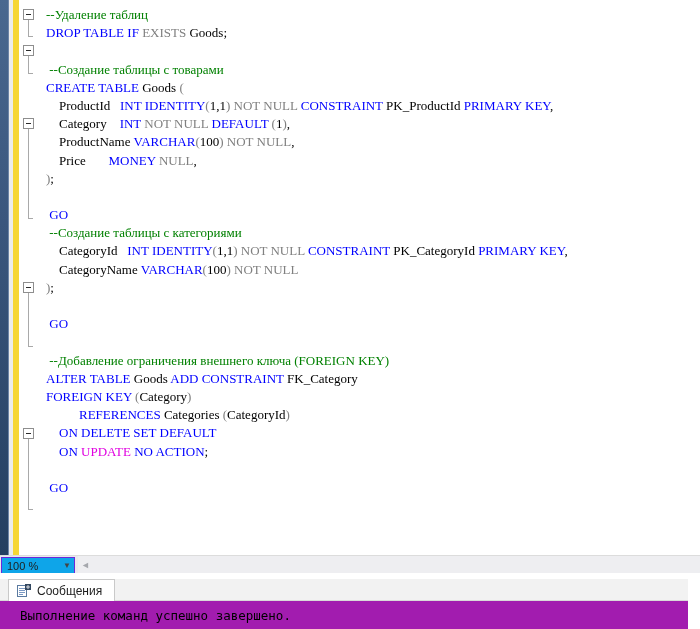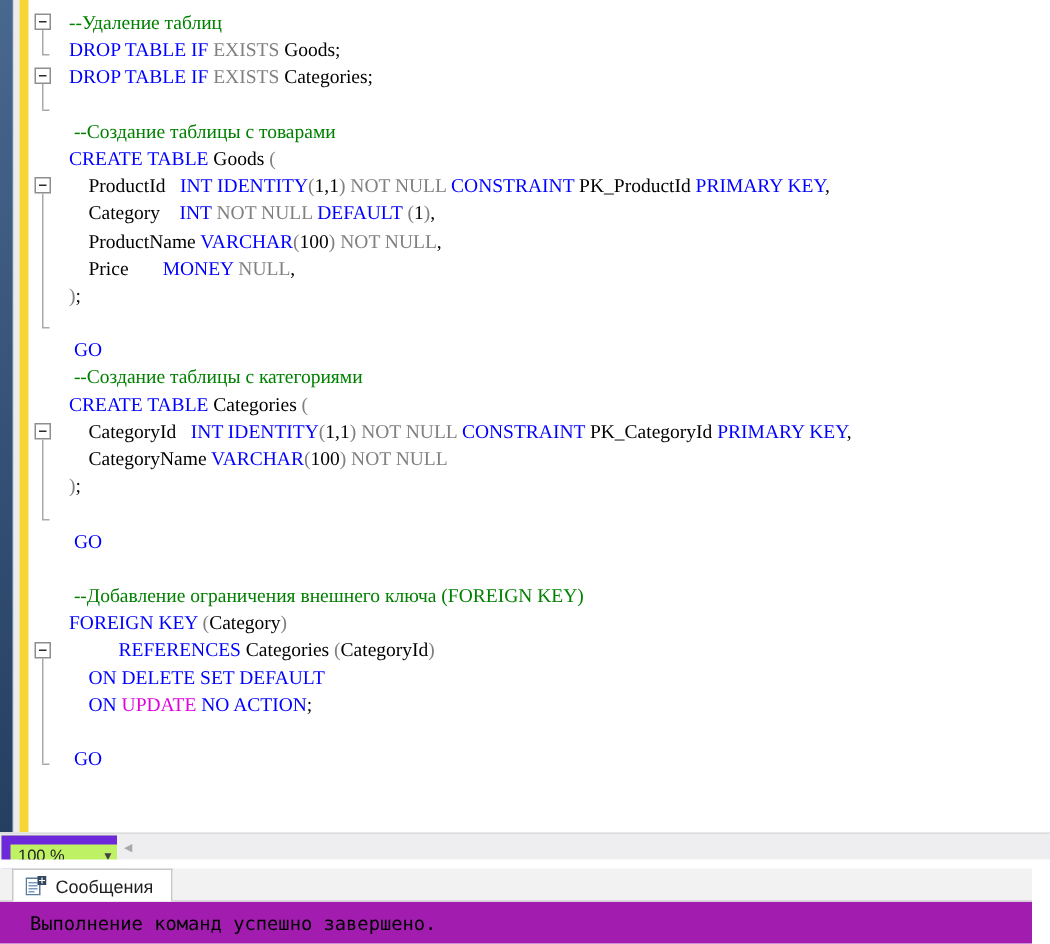--- a/index.html
+++ b/index.html
@@ -20,22 +20,22 @@
   .foldbox i{display:block;position:absolute;left:2px;right:2px;top:4px;height:1px;background:#2b2b2b;}
   .foldline{position:absolute;left:28px;width:1px;background:#a9a9a9;}
   .foldtick{position:absolute;left:28px;width:5px;height:1px;background:#a9a9a9;}
   .code{position:absolute;left:0;top:0;width:700px;height:555px;padding:6px 0 0 46px;
       box-sizing:border-box;font-family:Liberation Serif, serif;font-size:13px;}
   .line{height:18.2px;line-height:18.2px;white-space:pre;}
 
   
   .editor-bottom-bar{position:absolute;left:0;top:555px;width:700px;height:18px;
       background:#e9e9ed;border-top:1px solid #dcdcdc;box-sizing:border-box;}
-  .zoom-combo{position:absolute;left:1px;top:1px;width:72px;height:15px;background:#bef264;
-      border:6px solid #6d28d9;box-sizing:content-box;font-size:11px;color:#1e1e1e;
+  .zoom-combo{position:absolute;left:1px;top:1px;width:72px;height:15px;background:#0ea5e9;
+      border:1px solid #6d28d9;box-sizing:content-box;font-size:11px;color:#1e1e1e;
       display:flex;align-items:center;cursor:default;}
   .zoom-combo .val{flex:1;padding-left:5px;}
   .zoom-combo .combo-arrow{width:14px;text-align:center;font-size:8px;color:#444;}
   .hscrollbar{position:absolute;left:78px;top:0;right:0;height:18px;background:#eeeef1;
       display:flex;align-items:center;}
   .scroll-arrow-left{font-size:9px;color:#a6a8ad;padding-left:3px;}
 
   
   .splitter{position:absolute;left:0;top:573px;width:700px;height:6px;background:#fff;}
 
@@ -83,40 +83,39 @@
         <div class="foldtick" style="top: 345.6px;"></div>
         <div class="foldbox" style="top: 427.6px;">
           <i></i>
         </div>
         <div class="foldline" style="top: 438.6px; height: 70.8px;"></div>
         <div class="foldtick" style="top: 509.4px;"></div>
       </div>
     <div class="code">
         <div class="line"><span style="color: rgb(0, 128, 0);">--Удаление таблиц</span></div>
         <div class="line"><span style="color: rgb(0, 0, 255);">DROP TABLE IF </span><span style="color: rgb(128, 128, 128);">EXISTS </span><span style="color: rgb(0, 0, 0);">Goods;</span></div>
-        <div class="line"><span style="color: rgb(0, 0, 255);">DROP TABLE IF </span><span style="color: rgb(128, 128, 128);">EXISTS </span><span style="color: rgb(0, 0, 0);">Categories;</span></div>
         <div class="line"></div>
         <div class="line"><span style="color: rgb(0, 128, 0);"> --Создание таблицы с товарами</span></div>
         <div class="line"><span style="color: rgb(0, 0, 255);">CREATE TABLE </span><span style="color: rgb(0, 0, 0);">Goods </span><span style="color: rgb(128, 128, 128);">(</span></div>
         <div class="line"><span style="color: rgb(0, 0, 0);">    ProductId   </span><span style="color: rgb(0, 0, 255);">INT IDENTITY</span><span style="color: rgb(128, 128, 128);">(</span><span style="color: rgb(0, 0, 0);">1,1</span><span style="color: rgb(128, 128, 128);">) </span><span style="color: rgb(128, 128, 128);">NOT NULL </span><span style="color: rgb(0, 0, 255);">CONSTRAINT </span><span style="color: rgb(0, 0, 0);">PK_ProductId </span><span style="color: rgb(0, 0, 255);">PRIMARY KEY</span><span style="color: rgb(0, 0, 0);">,</span></div>
         <div class="line"><span style="color: rgb(0, 0, 0);">    Category    </span><span style="color: rgb(0, 0, 255);">INT </span><span style="color: rgb(128, 128, 128);">NOT NULL </span><span style="color: rgb(0, 0, 255);">DEFAULT </span><span style="color: rgb(128, 128, 128);">(</span><span style="color: rgb(0, 0, 0);">1</span><span style="color: rgb(128, 128, 128);">)</span><span style="color: rgb(0, 0, 0);">,</span></div>
         <div class="line"><span style="color: rgb(0, 0, 0);">    ProductName </span><span style="color: rgb(0, 0, 255);">VARCHAR</span><span style="color: rgb(128, 128, 128);">(</span><span style="color: rgb(0, 0, 0);">100</span><span style="color: rgb(128, 128, 128);">) </span><span style="color: rgb(128, 128, 128);">NOT NULL</span><span style="color: rgb(0, 0, 0);">,</span></div>
         <div class="line"><span style="color: rgb(0, 0, 0);">    Price       </span><span style="color: rgb(0, 0, 255);">MONEY </span><span style="color: rgb(128, 128, 128);">NULL</span><span style="color: rgb(0, 0, 0);">,</span></div>
         <div class="line"><span style="color: rgb(128, 128, 128);">)</span><span style="color: rgb(0, 0, 0);">;</span></div>
         <div class="line"></div>
         <div class="line"><span style="color: rgb(0, 0, 255);"> GO</span></div>
         <div class="line"><span style="color: rgb(0, 128, 0);"> --Создание таблицы с категориями</span></div>
-        <div class="line"><span style="color: rgb(0, 0, 255);">CREATE TABLE </span><span style="color: rgb(0, 0, 0);">Categories </span><span style="color: rgb(128, 128, 128);">(</span></div>
         <div class="line"><span style="color: rgb(0, 0, 0);">    CategoryId   </span><span style="color: rgb(0, 0, 255);">INT IDENTITY</span><span style="color: rgb(128, 128, 128);">(</span><span style="color: rgb(0, 0, 0);">1,1</span><span style="color: rgb(128, 128, 128);">) </span><span style="color: rgb(128, 128, 128);">NOT NULL </span><span style="color: rgb(0, 0, 255);">CONSTRAINT </span><span style="color: rgb(0, 0, 0);">PK_CategoryId </span><span style="color: rgb(0, 0, 255);">PRIMARY KEY</span><span style="color: rgb(0, 0, 0);">,</span></div>
         <div class="line"><span style="color: rgb(0, 0, 0);">    CategoryName </span><span style="color: rgb(0, 0, 255);">VARCHAR</span><span style="color: rgb(128, 128, 128);">(</span><span style="color: rgb(0, 0, 0);">100</span><span style="color: rgb(128, 128, 128);">) </span><span style="color: rgb(128, 128, 128);">NOT NULL</span></div>
         <div class="line"><span style="color: rgb(128, 128, 128);">)</span><span style="color: rgb(0, 0, 0);">;</span></div>
         <div class="line"></div>
         <div class="line"><span style="color: rgb(0, 0, 255);"> GO</span></div>
         <div class="line"></div>
         <div class="line"><span style="color: rgb(0, 128, 0);"> --Добавление ограничения внешнего ключа (FOREIGN KEY)</span></div>
+        <div class="line"><span style="color: rgb(0, 0, 255);">ALTER TABLE </span><span style="color: rgb(0, 0, 0);">Goods </span><span style="color: rgb(0, 0, 255);">ADD CONSTRAINT </span><span style="color: rgb(0, 0, 0);">FK_Category</span></div>
         <div class="line"><span style="color: rgb(0, 0, 255);">FOREIGN KEY </span><span style="color: rgb(128, 128, 128);">(</span><span style="color: rgb(0, 0, 0);">Category</span><span style="color: rgb(128, 128, 128);">)</span></div>
         <div class="line"><span style="color: rgb(0, 0, 0);">    </span><span style="color: rgb(0, 0, 255); margin-left: 20px;">REFERENCES </span><span style="color: rgb(0, 0, 0);">Categories </span><span style="color: rgb(128, 128, 128);">(</span><span style="color: rgb(0, 0, 0);">CategoryId</span><span style="color: rgb(128, 128, 128);">)</span></div>
         <div class="line"><span style="color: rgb(0, 0, 0);">    </span><span style="color: rgb(0, 0, 255);">ON DELETE SET DEFAULT</span></div>
         <div class="line"><span style="color: rgb(0, 0, 0);">    </span><span style="color: rgb(0, 0, 255);">ON </span><span style="color: rgb(224, 0, 224);">UPDATE </span><span style="color: rgb(0, 0, 255);">NO ACTION</span><span style="color: rgb(0, 0, 0);">;</span></div>
         <div class="line"></div>
         <div class="line"><span style="color: rgb(0, 0, 255);"> GO</span></div>
       </div>
   </div>
 
   <div class="editor-bottom-bar">

